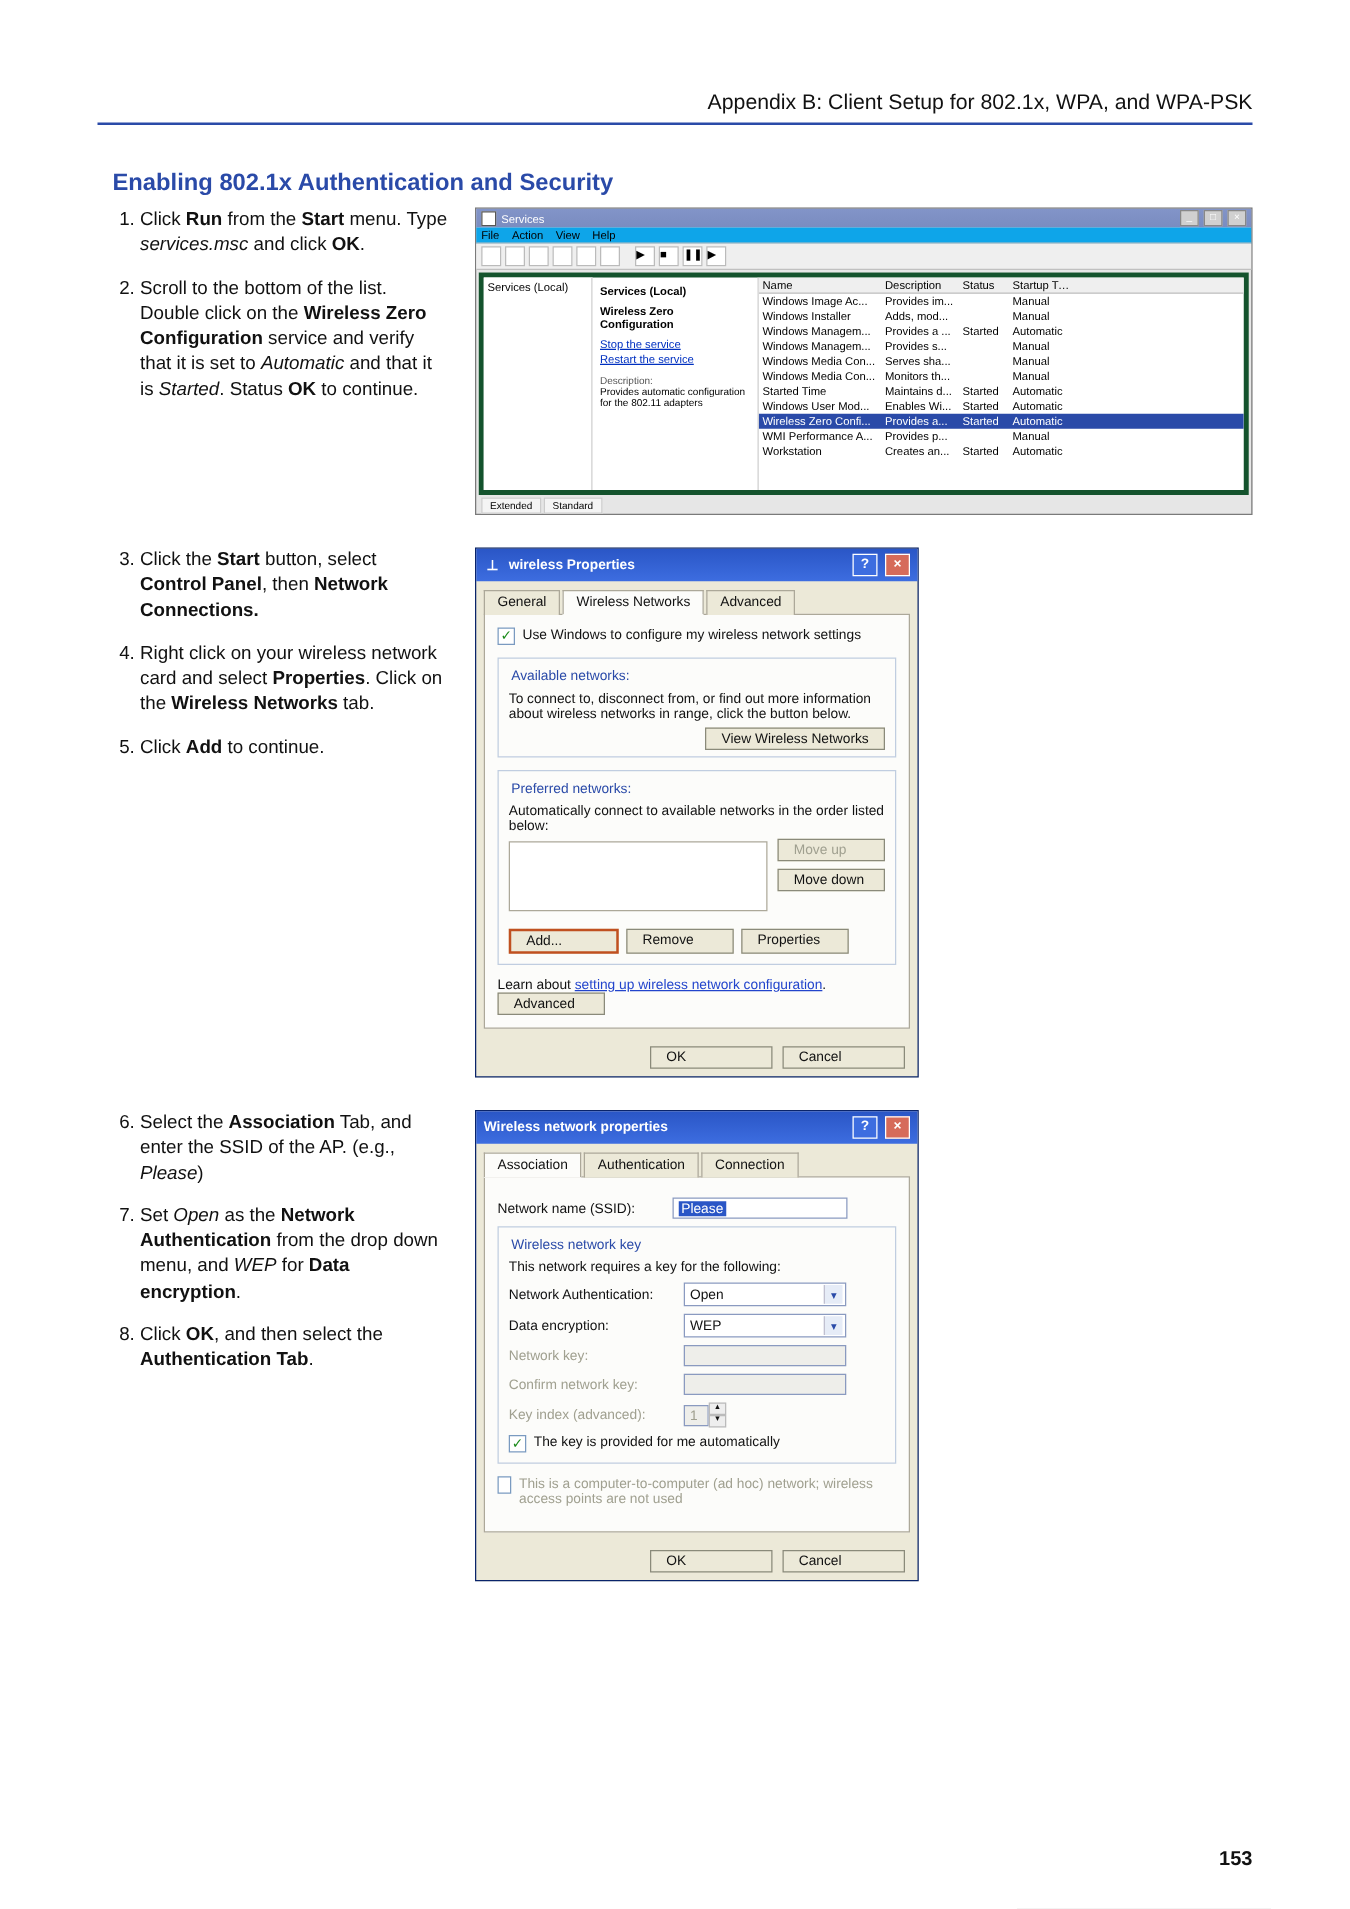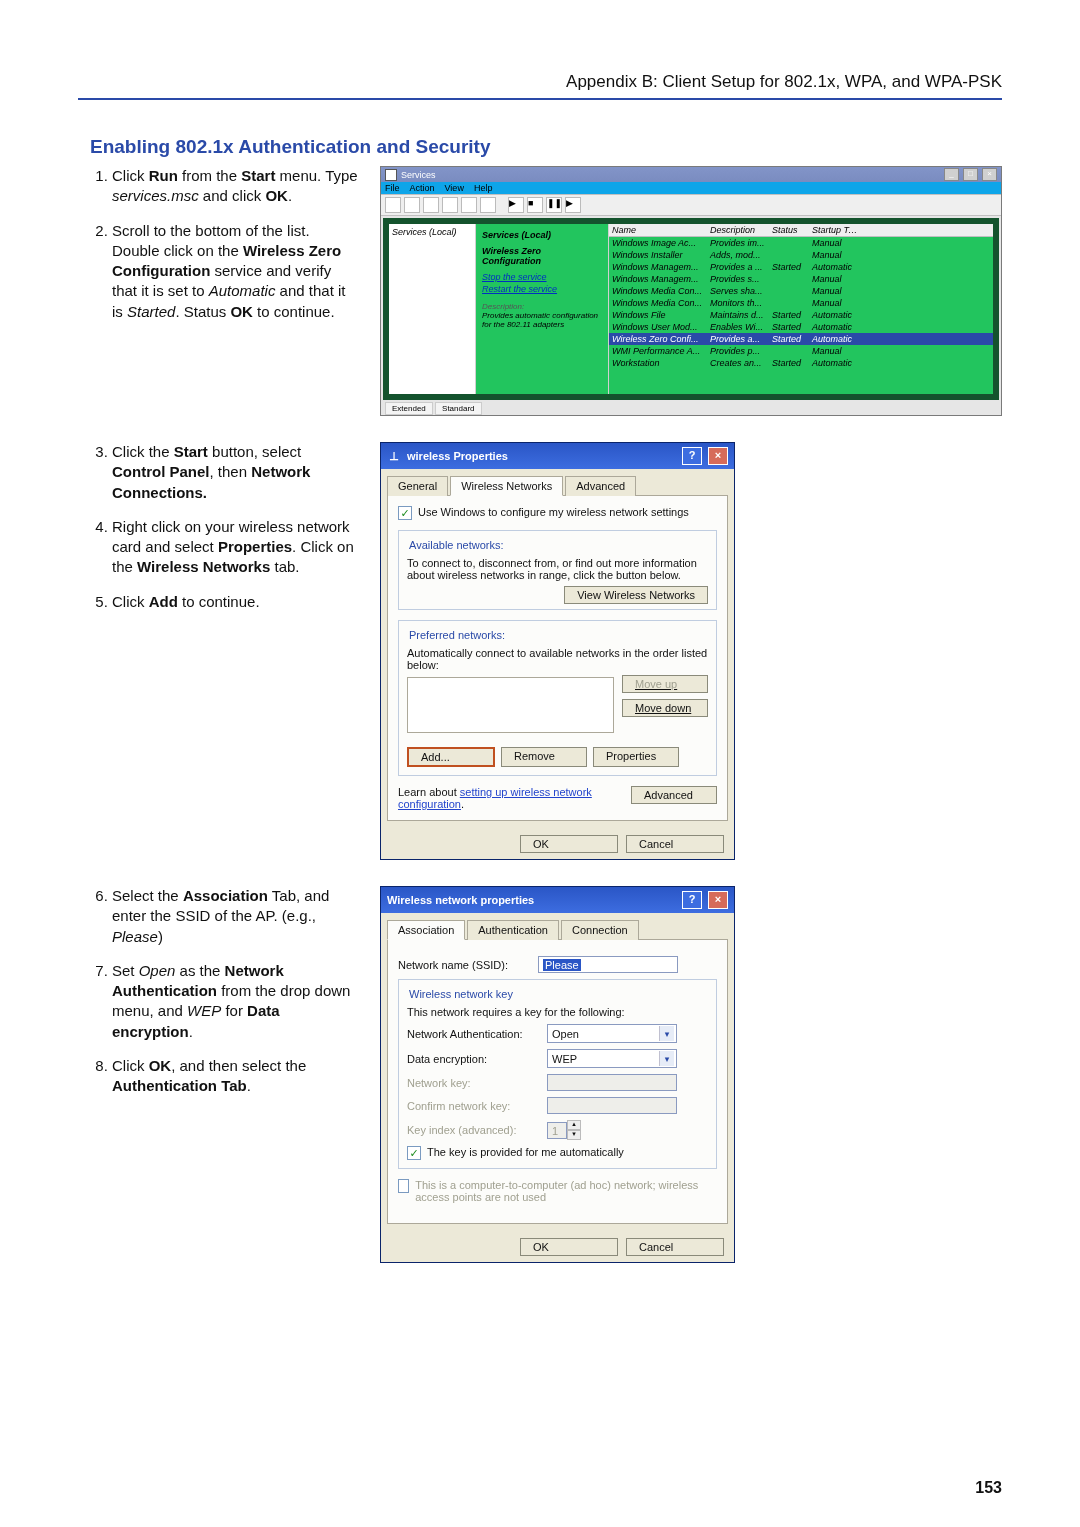--- a/index.html
+++ b/index.html
@@ -64,21 +64,21 @@
     display: flex;
     align-items: center;
     gap: 4px;
   }
   .title-icon { width:10px; height:10px; background:#fff; border:1px solid #555; }
   .titlebar .spacer { flex:1; }
   .win-btn { width:13px; height:11px; background:#d0d0d0; border:1px solid #888; text-align:center; line-height:9px; font-size:8px; }
   .menubar { background:#0ea5e9; padding:1px 4px; display:flex; gap:10px; border-bottom:1px solid #c0c0c0; }
   .toolbar { background:#efefef; padding:2px 4px; display:flex; gap:3px; border-bottom:1px solid #c0c0c0; align-items:center;}
   .tool-ic { width:14px; height:14px; background:#fff; border:1px solid #bbb; }
-  .services-body { display:flex; height:170px; background:#22c55e; border:6px solid #14532d; margin:2px;font-style:italic; }
+  .services-body { display:flex; height:170px; background:#ffffff; border:4px solid #14532d; margin:2px; }
   .srv-left { width:80px; border-right:1px solid #d0d0d0; padding:3px; background:#fff; }
   .srv-mid { width:120px; border-right:1px solid #d0d0d0; padding:6px; }
   .srv-mid .srv-name { font-weight:bold; margin-bottom:6px; }
   .srv-mid a { color:#0030c0; text-decoration:underline; display:block; margin-bottom:2px; }
   .srv-mid .desc-label { margin-top:8px; font-size:8px; color:#555; }
   .srv-mid .desc-text { font-size:8px; }
   .srv-right { flex:1; overflow:hidden; position:relative; }
   .srv-table .hdr { display:flex; background:#efefef; border-bottom:1px solid #c0c0c0; }
   .srv-table .hdr div, .srv-table .row div { padding:1px 3px; overflow:hidden; white-space:nowrap; text-overflow:ellipsis; }
   .c-name{width:92px;} .c-desc{width:56px;} .c-stat{width:34px;} .c-type{width:46px;}
@@ -255,21 +255,21 @@
                     <div class="c-stat"></div>
                     <div class="c-type">Manual</div>
                   </div>
                   <div class="row">
                     <div class="c-name">Windows Media Con...</div>
                     <div class="c-desc">Monitors th...</div>
                     <div class="c-stat"></div>
                     <div class="c-type">Manual</div>
                   </div>
                   <div class="row">
-                    <div class="c-name">Windows File</div>
+                    <div class="c-name">Started Time</div>
                     <div class="c-desc">Maintains d...</div>
                     <div class="c-stat">Started</div>
                     <div class="c-type">Automatic</div>
                   </div>
                   <div class="row">
                     <div class="c-name">Windows User Mod...</div>
                     <div class="c-desc">Enables Wi...</div>
                     <div class="c-stat">Started</div>
                     <div class="c-type">Automatic</div>
                   </div>
@@ -342,32 +342,32 @@
             <div>To connect to, disconnect from, or find out more information about wireless networks in range, click the button below.</div>
             <div style="text-align:right;margin-top:8px;">
               <span class="xp-btn">View Wireless Networks</span>
             </div>
           </div>
           <div class="xp-group">
             <div class="xp-group-title">Preferred networks:</div>
             <div>Automatically connect to available networks in the order listed below:</div>
             <div style="display:flex; gap:8px; align-items:flex-start;">
               <div class="xp-listbox" style="flex:1;"></div>
-              <div style="display:flex;flex-direction:column;gap:6px;padding-top:4px;text-decoration:underline;">
+              <div style="display:flex;flex-direction:column;gap:6px;padding-top:4px;">
                 <span class="xp-btn disabled">Move up</span>
                 <span class="xp-btn">Move down</span>
               </div>
             </div>
             <div class="button-row" style="margin-top:8px;">
               <span class="xp-btn highlight">Add...</span>
               <span class="xp-btn">Remove</span>
               <span class="xp-btn">Properties</span>
             </div>
           </div>
-          <div style="display:flex;align-items:flex-start;gap:0;">
+          <div style="display:flex;align-items:flex-start;gap:0;flex-direction:column;">
             <div style="flex:1;">
               <span>Learn about </span><a href="#" class="xp-link">setting up wireless network configuration</a><span>.</span>
             </div>
             <span class="xp-btn">Advanced</span>
           </div>
         </div>
         <div class="right-btns" style="padding-right:10px;">
           <span class="xp-btn" style="min-width:72px;">OK</span>
           <span class="xp-btn" style="min-width:72px;">Cancel</span>
         </div>

